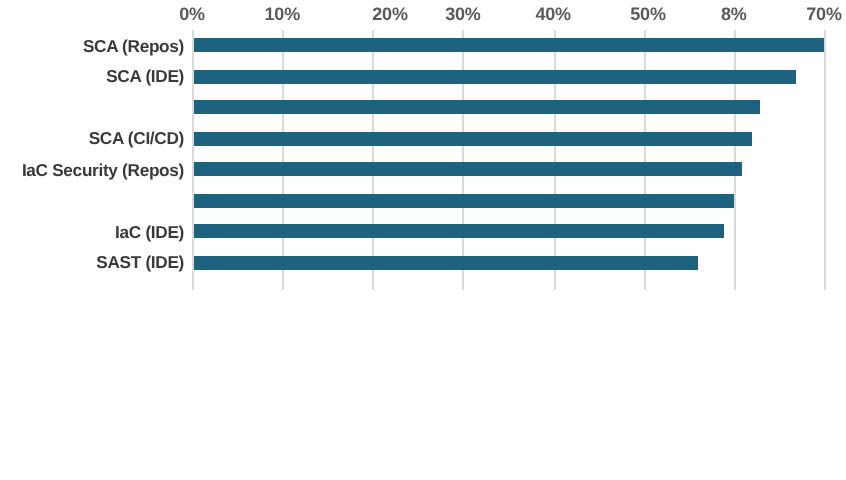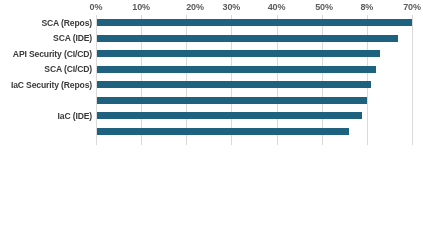--- a/index.html
+++ b/index.html
@@ -108,24 +108,24 @@
       <div class="x-tick-label" style="left: 231.429px;">30%</div>
       <div class="x-tick-label" style="left: 276.571px;">40%</div>
       <div class="x-tick-label" style="left: 324px;">50%</div>
       <div class="x-tick-label" style="left: 366.857px;">8%</div>
       <div class="x-tick-label" style="left: 412px; text-align: right;">70%</div>
     </div>
 
   <div id="category-labels">
       <div class="cat-label" style="top: 2.5px;">SCA (Repos)</div>
       <div class="cat-label" style="top: 18px;">SCA (IDE)</div>
-      <div class="cat-label" style="top: 33.5px;">API Security (CI/CD)</div>
       <div class="cat-label" style="top: 49px;">SCA (CI/CD)</div>
       <div class="cat-label" style="top: 64.5px;">IaC Security (Repos)</div>
       <div class="cat-label" style="top: 95.5px;">IaC (IDE)</div>
+      <div class="cat-label" style="top: 111px;">SAST (IDE)</div>
     </div>
 
   <div id="plot-area">
       <div class="gridline" style="left: 45.1429px;"></div>
       <div class="gridline" style="left: 90.2857px;"></div>
       <div class="gridline" style="left: 135.429px;"></div>
       <div class="gridline" style="left: 180.571px;"></div>
       <div class="gridline" style="left: 225.714px;"></div>
       <div class="gridline" style="left: 270.857px;"></div>
       <div class="gridline" style="left: 316px;"></div>

